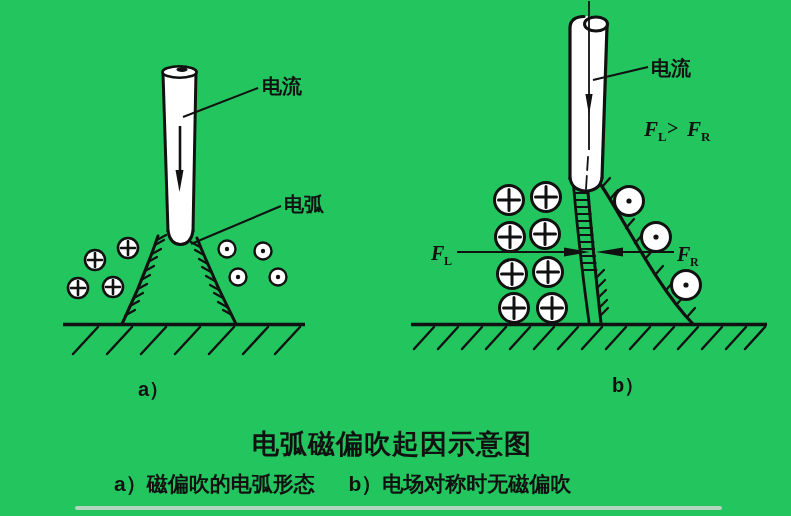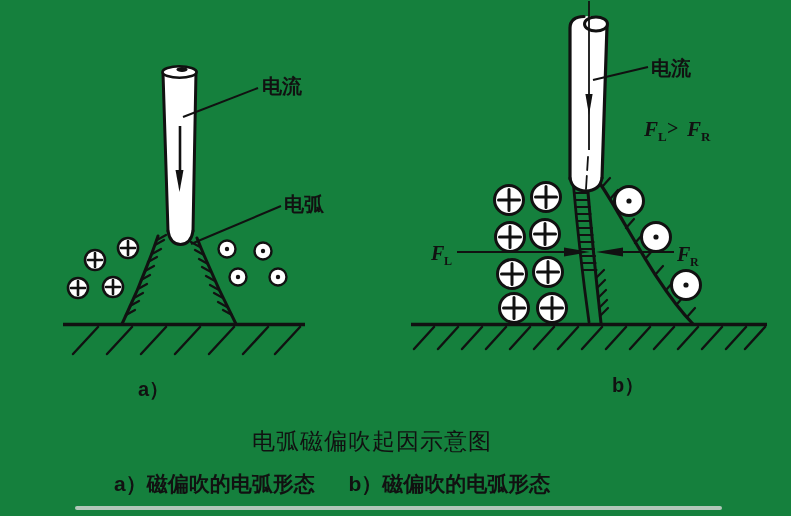--- a/index.html
+++ b/index.html
@@ -1,26 +1,26 @@
 <!DOCTYPE html>
 <html><head>
 <meta charset="utf-8">
 <style>
   html,body{margin:0;padding:0;background:#ffffff;}
   #stage{
-    position:relative;width:791px;height:516px;background:#15803d;overflow:hidden;
+    position:relative;width:791px;height:516px;background:#22c55e;overflow:hidden;
     font-family:"Liberation Sans",sans-serif;color:#111;
   }
   #fig-svg{position:absolute;left:0;top:0;}
   .cjk{font-family:"Liberation Sans",sans-serif;font-weight:bold;fill:#111;}
   .ftext{font-family:"Liberation Serif",serif;font-weight:bold;font-style:italic;fill:#111;}
   .fsub{font-family:"Liberation Serif",serif;font-weight:bold;font-style:normal;fill:#111;}
   #fig-title{
     position:absolute;left:252px;top:426px;width:290px;
-    font-size:23px;font-weight:normal;letter-spacing:1px;white-space:nowrap;
+    font-size:27px;font-weight:bold;letter-spacing:1px;white-space:nowrap;
   }
   #fig-caption{
     position:absolute;left:114px;top:470px;font-size:21px;font-weight:bold;white-space:nowrap;
   }
   #fig-caption .cap-b{margin-left:28px;}
   #scan-band{
     position:absolute;left:75px;top:506px;width:647px;height:4px;
     background:#d8d8d8;opacity:.8;border-radius:2px;
   }
 </style>
@@ -171,17 +171,17 @@
         <tspan class="fsub" x="690" y="266" font-size="12">R</tspan>
       </text>
 
       <text class="cjk" x="612" y="392" font-size="20">b）</text>
     </g>
   </svg>
 
   <div id="fig-title">电弧磁偏吹起因示意图</div>
   <div id="fig-caption">
     <span class="cap-a">a）磁偏吹的电弧形态</span>
-    <span class="cap-b">b）磁偏吹的电弧形态</span>
+    <span class="cap-b">b）电场对称时无磁偏吹</span>
   </div>
 
   <div id="scan-band"></div>
 </div>
 
 </body></html>

